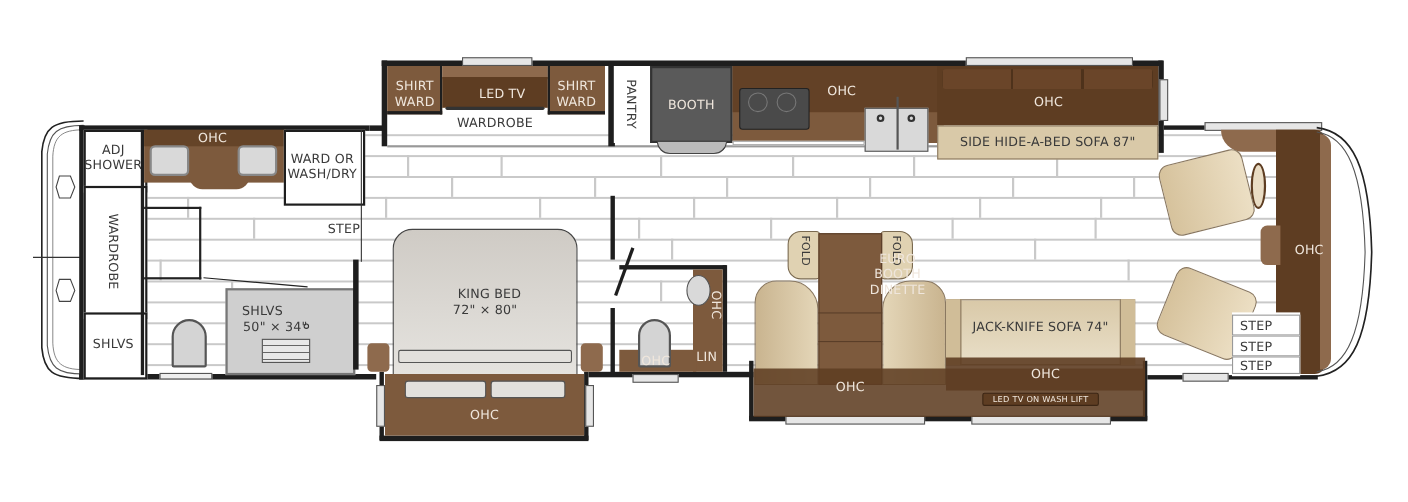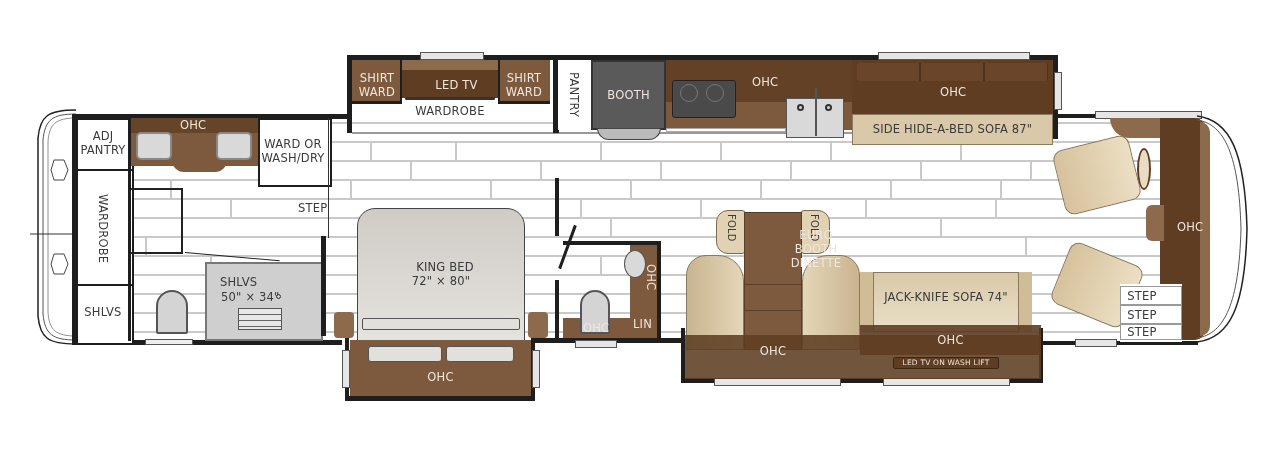--- a/index.html
+++ b/index.html
@@ -102,21 +102,21 @@
 <div class="window" style="left:883px;top:378px;width:125px;height:6px"></div>
 <div class="wall" style="left:1043px;top:341px;width:155px;height:4px"></div>
 <div class="window" style="left:1075px;top:339px;width:40px;height:6px"></div>
 
 <div class="window" style="left:420px;top:52px;width:62px;height:6px"></div>
 <div class="window" style="left:878px;top:52px;width:150px;height:6px"></div>
 <div class="window" style="left:1054px;top:72px;width:6px;height:36px"></div>
 
 <div class="closet" style="left:76px;top:118px;width:54px;height:53px"></div>
 <div class="lbl" style="left:76px;top:129px;width:54px;white-space:pre-line">ADJ
-PANTRY</div>
+SHOWER</div>
 
 <div class="closet" style="left:76px;top:169px;width:54px;height:117px"></div>
 <div class="lbl vert" style="left:96px;top:194px;">WARDROBE</div>
 
 <div class="closet" style="left:76px;top:284px;width:54px;height:57px"></div>
 <div class="lbl" style="left:76px;top:305px;width:54px">SHLVS</div>
 
 <div class="abs" style="left:128px;top:118px;width:3px;height:223px;background:#1e1e1e"></div>
 
 <div class="abs brown-md" style="left:131px;top:118px;width:129px;height:48px"></div>

